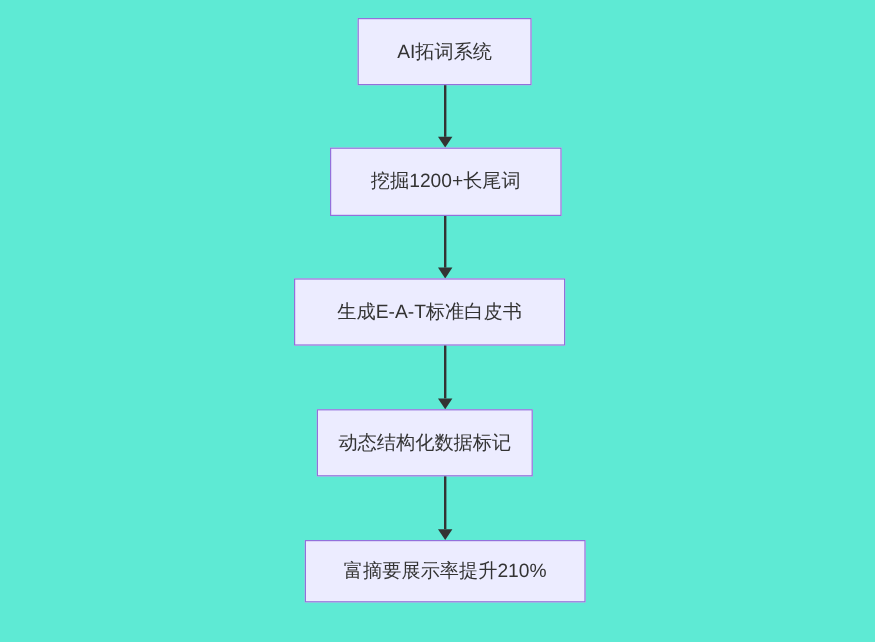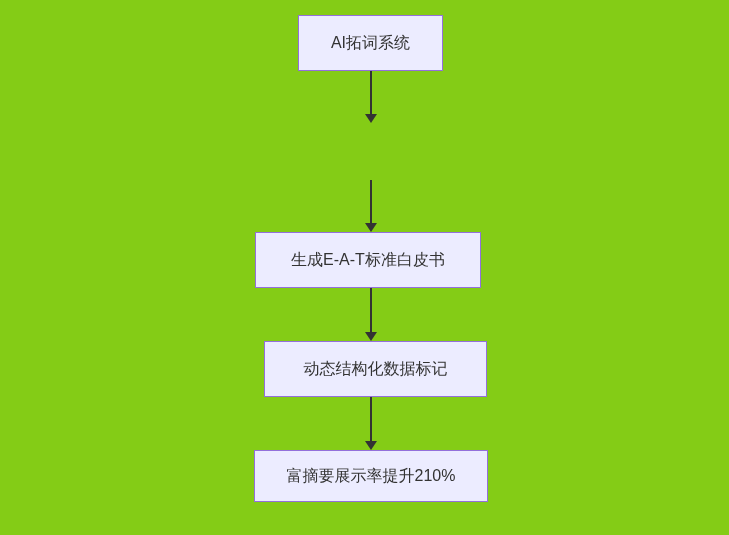--- a/index.html
+++ b/index.html
@@ -5,40 +5,40 @@
   html, body {
     margin: 0;
     padding: 0;
     background: #fafafa;
     font-family: "Liberation Sans", "DejaVu Sans", sans-serif;
   }
   .canvas {
     position: relative;
     width: 729px;
     height: 535px;
-    background: #84cc16;
+    background: #5eead4;
     overflow: hidden;
   }
   .node {
     position: absolute;
     box-sizing: border-box;
     background: #ECECFF;
     border: 1px solid #9370DB;
     color: #333333;
     font-size: 16px;
     display: flex;
     align-items: center;
     justify-content: center;
     text-align: center;
     white-space: nowrap;
   }
   #node-0 { left: 298px; top: 15px;  width: 145px; height: 56px; }
   #node-1 { left: 275px; top: 123px; width: 193px; height: 57px; }
-  #node-2 { left: 255px; top: 232px; width: 226px; height: 56px; }
-  #node-3 { left: 264px; top: 341px; width: 223px; height: 56px; }
+  #node-2 { left: 245px; top: 232px; width: 226px; height: 56px; }
+  #node-3 { left: 264px; top: 341px; width: 180px; height: 56px; }
   #node-4 { left: 254px; top: 450px; width: 234px; height: 52px; }
 
   .edge-line {
     position: absolute;
     left: 370px;
     width: 2px;
     background: #333333;
   }
   #edge-line-0 { top: 71px;  height: 43px; }
   #edge-line-1 { top: 180px; height: 43px; }
@@ -64,20 +64,23 @@
 
 <div class="canvas">
 
   <div class="node" id="node-0">
     <span>AI拓词系统</span>
   </div>
 
   <div class="edge-line" id="edge-line-0"></div>
   <div class="edge-head" id="edge-head-0"></div>
 
+  <div class="node" id="node-1">
+    <span>挖掘1200+长尾词</span>
+  </div>
 
   <div class="edge-line" id="edge-line-1"></div>
   <div class="edge-head" id="edge-head-1"></div>
 
   <div class="node" id="node-2">
     <span>生成E-A-T标准白皮书</span>
   </div>
 
   <div class="edge-line" id="edge-line-2"></div>
   <div class="edge-head" id="edge-head-2"></div>

